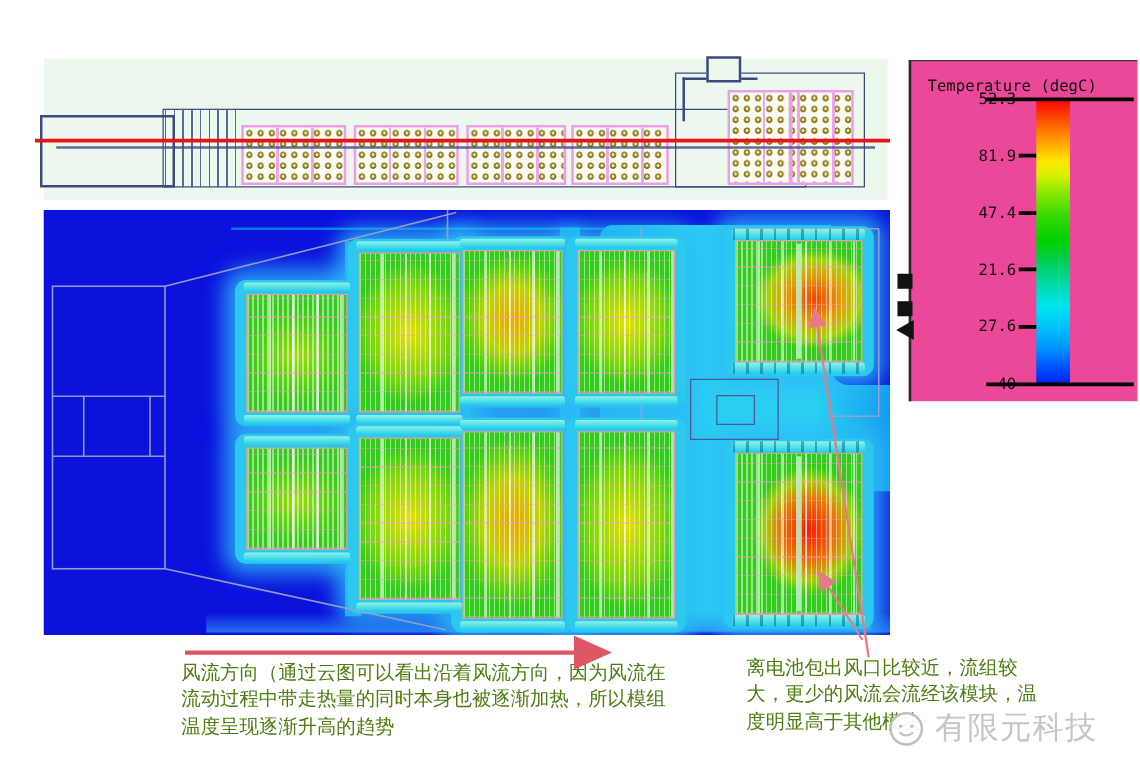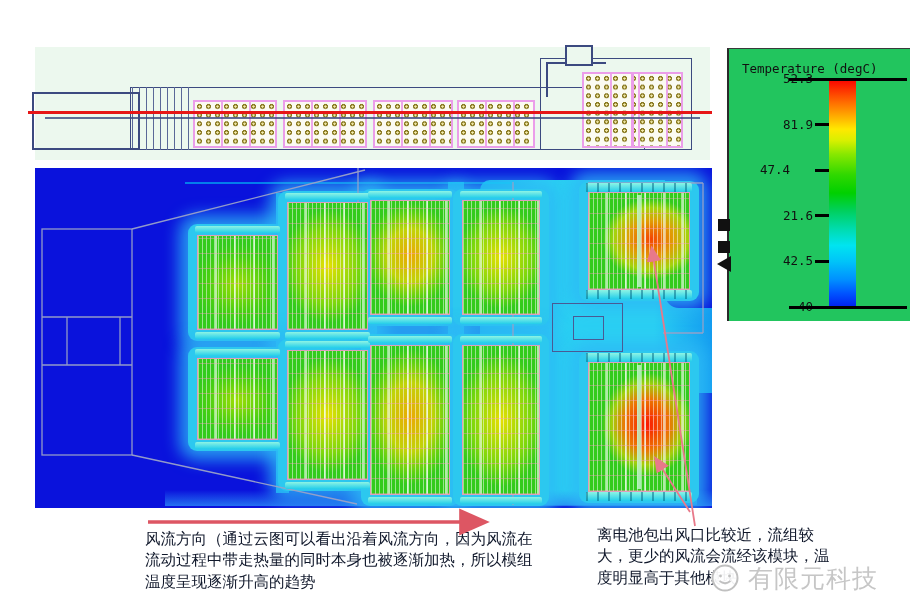--- a/index.html
+++ b/index.html
@@ -26,21 +26,21 @@
   .m1{left:163px;top:58px;width:84px;height:48px;}
   .m2{left:253px;top:58px;width:84px;height:48px;}
   .m3{left:343px;top:58px;width:80px;height:48px;}
   .m4{left:427px;top:58px;width:78px;height:48px;}
   .m5{left:552px;top:30px;width:101px;height:76px;}
   .m5::after{content:"";position:absolute;top:0;bottom:0;left:calc(50% - 1.5px);width:3px;background:#eb9eea;}
   .redline{position:absolute;left:-2px;top:69px;width:684px;height:3px;background:#e61616;}
   .navline{position:absolute;left:15px;top:75px;width:655px;height:2px;background:#3c4a80;opacity:.8;}
 
   
-  .legend{position:absolute;left:727px;top:48px;width:181px;height:272px;background:#22c55e;
+  .legend{position:absolute;left:727px;top:48px;width:181px;height:272px;background:#ec4899;
     border-left:2px solid #2a2a2a;border-top:1.5px solid #3a3a3a;}
   .legend-title{position:absolute;left:13px;top:12px;font:12.5px "DejaVu Sans Mono",monospace;color:#111;white-space:nowrap;}
   .colorbar{position:absolute;left:100px;top:30px;width:27px;height:228px;
     background:linear-gradient(180deg,#fb0000 0%,#ff6a00 10%,#ffb300 17%,#ffe800 22%,#d8f000 27%,
       #88e800 33%,#30d800 42%,#00d000 50%,#00d060 58%,#00dcb0 66%,#00e4f0 73%,#00c4f8 80%,
       #0090ff 88%,#0054ff 94%,#0020f0 100%);}
   .tick-label{position:absolute;left:8px;width:76px;text-align:right;font:12.5px "DejaVu Sans Mono",monospace;color:#111;}
   .tick-line{position:absolute;left:86px;width:14px;height:3px;background:#000;}
   .tick-line.edge{left:60px;width:118px;height:3.5px;}
 
@@ -74,25 +74,25 @@
   .h-orange{--hot:radial-gradient(55% 48% at 62% 48%,rgba(255,60,0,.95) 0%,rgba(255,150,0,.85) 40%,rgba(255,220,0,.55) 68%,rgba(0,0,0,0) 88%);}
   .h-red   {--hot:radial-gradient(50% 45% at 58% 48%,rgba(255,20,0,.98) 0%,rgba(255,110,0,.9) 45%,rgba(255,210,0,.55) 70%,rgba(0,0,0,0) 90%);}
   .cap{position:absolute;left:-3px;right:-3px;height:7px;border-radius:2px;background:linear-gradient(180deg,#8df4e4,#22cdea);}
   .cap.t{top:-10px;} .cap.b{bottom:-10px;}
   .cap.nub{height:9px;}
   .cap.nub::after{content:"";position:absolute;inset:0;
     background:repeating-linear-gradient(90deg,rgba(0,100,130,.5) 0 2px,rgba(0,0,0,0) 2px 11px);}
   .mid{position:absolute;top:2px;bottom:2px;left:calc(50% - 2px);width:4px;background:rgba(190,245,200,.85);}
 
   
-  .note{position:absolute;margin:0;color:#0f172a;font-size:15.5px;line-height:1.38;z-index:90;}
+  .note{position:absolute;margin:0;color:#4d7c0f;font-size:15.5px;line-height:1.38;z-index:90;}
   .noteL{left:145px;top:528px;width:396px;}
   .noteR{left:597px;top:524px;width:238px;}
   .overlay{position:absolute;left:0;top:0;z-index:100;pointer-events:none;}
-  .watermark{position:absolute;left:710px;top:558px;width:202px;height:40px;z-index:110;display:flex;align-items:center;}
+  .watermark{position:absolute;left:710px;top:558px;width:202px;height:40px;z-index:110;display:flex;align-items:flex-end;}
   .wm-text{color:#c6c6c6;font-size:25px;letter-spacing:1px;margin-left:8px;white-space:nowrap;}
 </style>
 </head>
 <body>
 
 <div class="stage">
 
   <div class="cad">
     <div class="cad-bg"></div>
     <div class="box boxB"></div>
@@ -112,25 +112,25 @@
   </div>
 
   <div class="legend">
     <div class="legend-title">Temperature (degC)</div>
     <div class="colorbar"></div>
     <div id="ticks">
         <div class="tick-label" style="top: 22px;">52.3</div>
         <div class="tick-line edge" style="top: 28.5px;"></div>
         <div class="tick-label" style="top: 67.6px;">81.9</div>
         <div class="tick-line" style="top: 74.1px;"></div>
-        <div class="tick-label" style="top: 113.2px; text-align: center;">47.4</div>
+        <div class="tick-label" style="top: 113.2px;">47.4</div>
         <div class="tick-line" style="top: 119.7px;"></div>
         <div class="tick-label" style="top: 158.8px;">21.6</div>
         <div class="tick-line" style="top: 165.3px;"></div>
-        <div class="tick-label" style="top: 204.4px;">42.5</div>
+        <div class="tick-label" style="top: 204.4px;">27.6</div>
         <div class="tick-line" style="top: 210.9px;"></div>
         <div class="tick-label" style="top: 250px;">40</div>
         <div class="tick-line edge" style="top: 256.5px;"></div>
       </div>
   </div>
 
   <div class="thermal">
     <div class="cyanR"></div>
     <div class="dkblue p1"></div>
     <div class="dkblue p2"></div>

